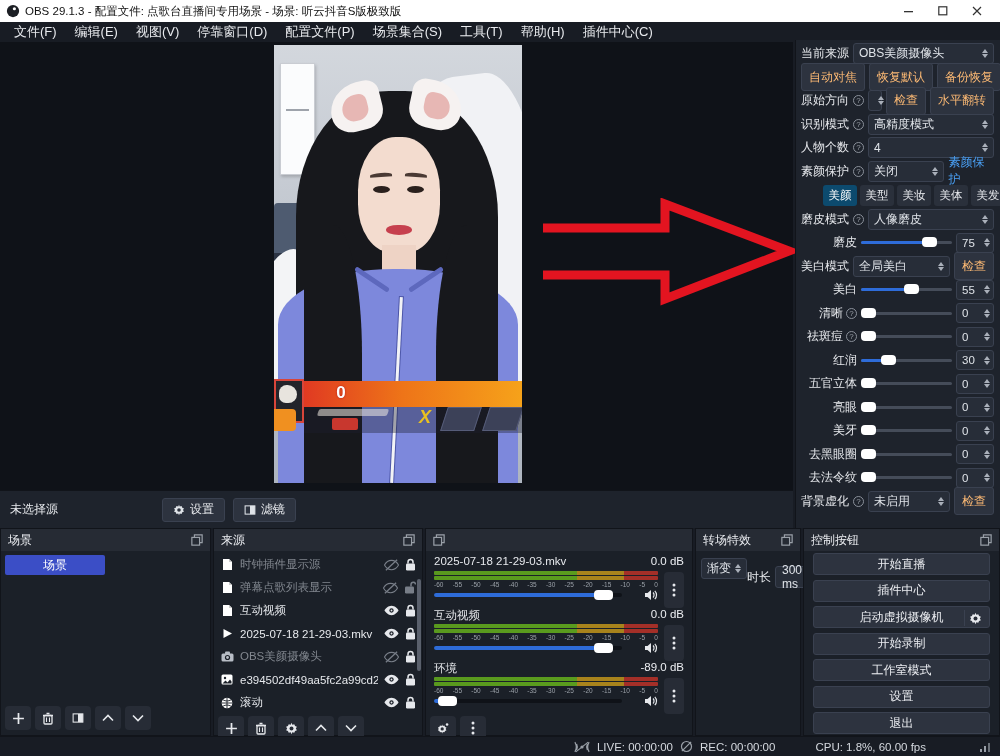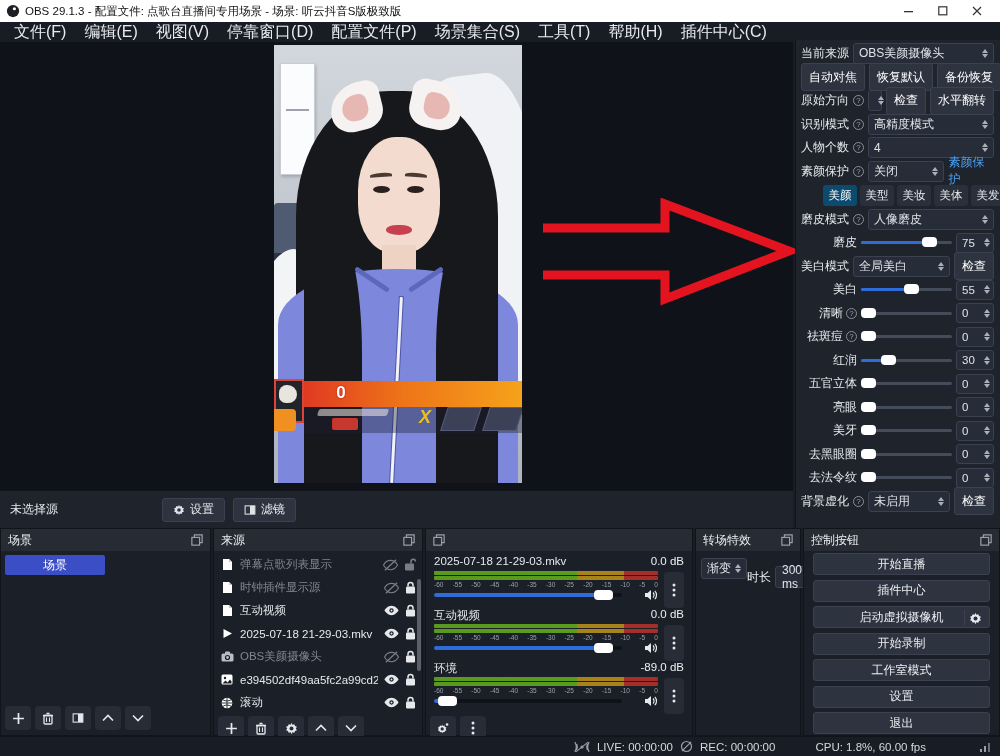--- a/index.html
+++ b/index.html
@@ -6,42 +6,42 @@
   html,body { width:1000px; height:756px; }
   body { font-family:"Liberation Sans","DejaVu Sans",sans-serif; background:#181c24; color:#dfe3e8; overflow:hidden; position:relative; font-size:12px; }
 
   
   #titlebar { position:absolute; left:0; top:0; width:1000px; height:22px; background:#ffffff; color:#111; display:flex; align-items:center; padding:0 6px; }
   #titlebar .t-title { font-size:11.5px; margin-left:5px; flex:1; white-space:nowrap; overflow:hidden; }
   .winbtn { width:34px; height:22px; display:flex; align-items:center; justify-content:center; color:#222; }
 
   
   #menubar { position:absolute; left:0; top:22px; width:1000px; height:20px; background:#181c24; display:flex; align-items:center; padding:0 6px; gap:2px; }
-  .menu-item { padding:4px 8px; font-size:16px; color:#e8eaee; white-space:nowrap; }
+  .menu-item { padding:4px 8px; font-size:13px; color:#e8eaee; white-space:nowrap; }
 
   
   #canvas { position:absolute; left:0; top:42px; width:793px; height:448px; background:#0f1218; }
   #preview { position:absolute; left:274px; top:3px; width:248px; height:438px; overflow:hidden; background:linear-gradient(#d3d7dd,#bcc2cb 55%,#aeb5c0); }
   .pv { position:absolute; }
 
   
   #propsbar { position:absolute; left:0; top:490px; width:793px; height:38px; background:#1e232c; border-top:1px solid #11141a; display:flex; align-items:center; padding:0 10px; gap:8px; }
   #propsbar .spacer { flex:0 0 88px; }
   .pbtn { height:24px; background:#2d333f; border:1px solid #3a4150; border-radius:3px; color:#e8eaee; display:flex; align-items:center; gap:5px; padding:0 10px; font-size:12px; }
 
   
   #beauty { position:absolute; left:795px; top:40px; width:205px; height:488px; background:#1e232c; border-left:1px solid #11141a; padding:3px 6px 3px 5px; display:flex; flex-direction:column; gap:2.5px; }
   #beauty .bheader { height:20px; display:flex; align-items:center; gap:6px; }
   #beauty .bheader .btitle { font-size:12.5px; color:#f0f2f5; flex:1; }
   .blink { color:#4aa0f5; font-size:12px; }
   .row { display:flex; align-items:center; gap:4px; height:21px; flex:0 0 21px; }
   .lbl { color:#e6e8ec; font-size:12px; white-space:nowrap; }
   .dd { flex:1; display:flex; align-items:center; background:#272d38; border:1px solid #3a4150; border-radius:3px; height:21px; padding:0 5px; gap:4px; min-width:0; }
   .dd .dval { flex:1; font-size:12px; white-space:nowrap; overflow:hidden; }
-  .btn { background:#2d333f; border:1px solid #3a4150; border-radius:3px; color:#ffffff; font-size:12px; height:26px; display:flex; align-items:center; justify-content:center; padding:13px 7px; white-space:nowrap; }
+  .btn { background:#2d333f; border:1px solid #3a4150; border-radius:3px; color:#fdba74; font-size:12px; height:26px; display:flex; align-items:center; justify-content:center; padding:13px 7px; white-space:nowrap; }
   .btn.grow { flex:1; }
   .info { width:11px; height:11px; border:1px solid #8a909a; border-radius:50%; color:#9aa0a8; font-size:8px; line-height:9px; text-align:center; flex:0 0 11px; }
   .caret2 { display:flex; flex-direction:column; gap:1px; align-items:center; }
   .caret2 i { width:0; height:0; border-left:3.5px solid transparent; border-right:3.5px solid transparent; display:block; }
   .caret2 .up { border-bottom:4px solid #aab0ba; }
   .caret2 .dn { border-top:4px solid #aab0ba; }
   #tabs { display:flex; gap:3px; height:22px; flex:0 0 22px; align-items:center; }
   .tab { padding:3px 5.5px; font-size:11.5px; border-radius:3px; background:#2a303b; color:#e6e8ec; white-space:nowrap; }
   .tab.active { background:#0c4a6e; color:#fff;margin-left:22px; }
   .s-lbl { width:56px; text-align:right; font-size:12px; color:#e6e8ec; display:flex; justify-content:flex-end; align-items:center; gap:3px; flex:0 0 56px; }
@@ -519,52 +519,52 @@
   </div>
   <div class="dbody" id="sources-list" style="padding:2px 4px;">
     <div id="src-scrollbar"></div>
   <div class="src-row dim">
         <span class="sicon">
           <svg class="ic" width="11" height="13" viewBox="0 0 11 13">
             <path d="M1 1h6l3 3v8H1z" fill="#fff"></path>
             <path d="M7 1v3h3" fill="#ccc"></path>
           </svg>
         </span>
-        <span class="sname">弹幕点歌列表显示</span>
+        <span class="sname">时钟插件显示源</span>
         <span>
           <svg class="ic" width="15" height="12" viewBox="0 0 16 12">
             <path d="M8 1C4.2 1 1.3 4.5.5 6 1.3 7.5 4.2 11 8 11s6.7-3.5 7.5-5C14.7 4.5 11.8 1 8 1z" fill="none" stroke="#787e88" stroke-width="1.2"></path>
             <path d="M2 11.5L14 .5" stroke="#787e88" stroke-width="1.4"></path>
           </svg>
         </span>
         <span>
-          <svg class="ic" width="12" height="13" viewBox="0 0 12 13">
-            <rect x="1" y="5.5" width="9" height="7" rx="1.2" fill="#787e88"></rect>
-            <path d="M7 5.5V3.6a2.3 2.3 0 0 1 4.6 0" fill="none" stroke="#787e88" stroke-width="1.5"></path>
+          <svg class="ic" width="11" height="13" viewBox="0 0 11 13">
+            <rect x="1" y="5.5" width="9" height="7" rx="1.2" fill="#e6e8ec"></rect>
+            <path d="M3 5.5V4a2.5 2.5 0 0 1 5 0v1.5" fill="none" stroke="#e6e8ec" stroke-width="1.5"></path>
           </svg>
         </span>
       </div>
       <div class="src-row dim">
         <span class="sicon">
           <svg class="ic" width="11" height="13" viewBox="0 0 11 13">
             <path d="M1 1h6l3 3v8H1z" fill="#fff"></path>
             <path d="M7 1v3h3" fill="#ccc"></path>
           </svg>
         </span>
-        <span class="sname">时钟插件显示源</span>
+        <span class="sname">弹幕点歌列表显示</span>
         <span>
           <svg class="ic" width="15" height="12" viewBox="0 0 16 12">
             <path d="M8 1C4.2 1 1.3 4.5.5 6 1.3 7.5 4.2 11 8 11s6.7-3.5 7.5-5C14.7 4.5 11.8 1 8 1z" fill="none" stroke="#787e88" stroke-width="1.2"></path>
             <path d="M2 11.5L14 .5" stroke="#787e88" stroke-width="1.4"></path>
           </svg>
         </span>
         <span>
-          <svg class="ic" width="11" height="13" viewBox="0 0 11 13">
-            <rect x="1" y="5.5" width="9" height="7" rx="1.2" fill="#e6e8ec"></rect>
-            <path d="M3 5.5V4a2.5 2.5 0 0 1 5 0v1.5" fill="none" stroke="#e6e8ec" stroke-width="1.5"></path>
+          <svg class="ic" width="12" height="13" viewBox="0 0 12 13">
+            <rect x="1" y="5.5" width="9" height="7" rx="1.2" fill="#787e88"></rect>
+            <path d="M7 5.5V3.6a2.3 2.3 0 0 1 4.6 0" fill="none" stroke="#787e88" stroke-width="1.5"></path>
           </svg>
         </span>
       </div>
       <div class="src-row">
         <span class="sicon">
           <svg class="ic" width="11" height="13" viewBox="0 0 11 13">
             <path d="M1 1h6l3 3v8H1z" fill="#fff"></path>
             <path d="M7 1v3h3" fill="#ccc"></path>
           </svg>
         </span>

